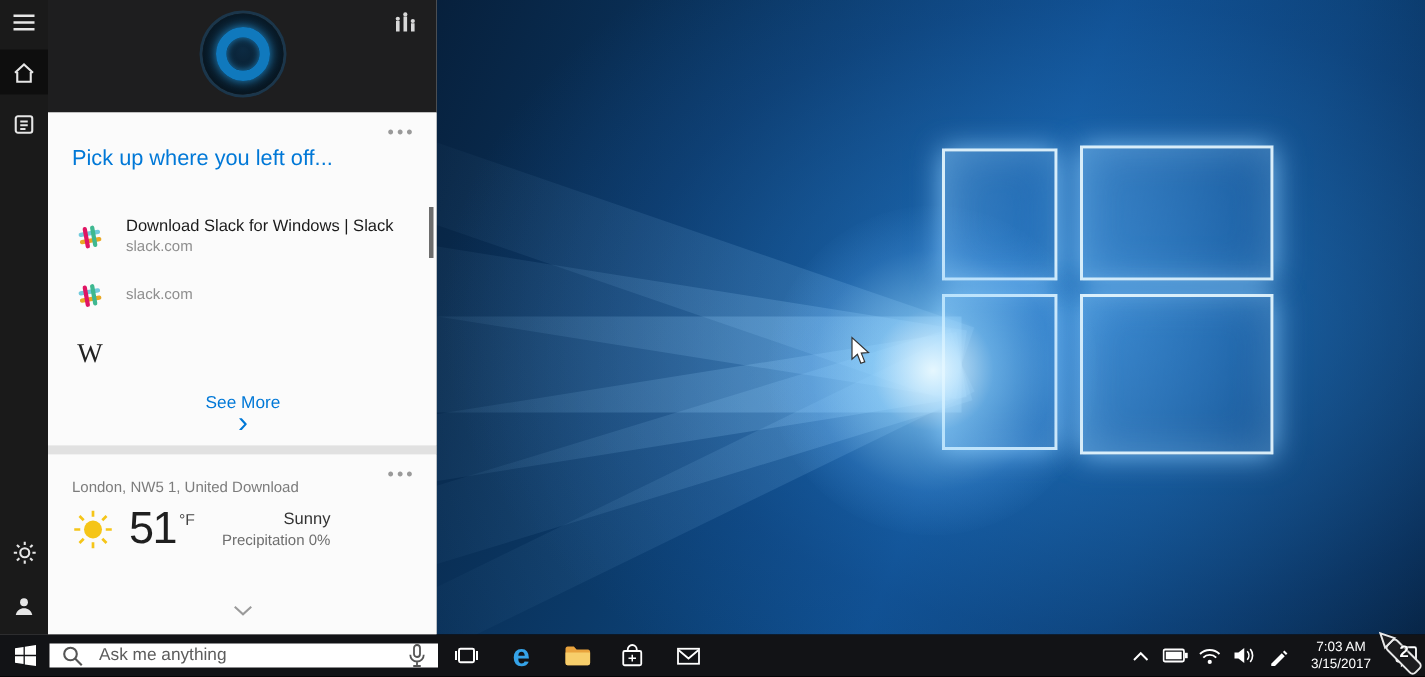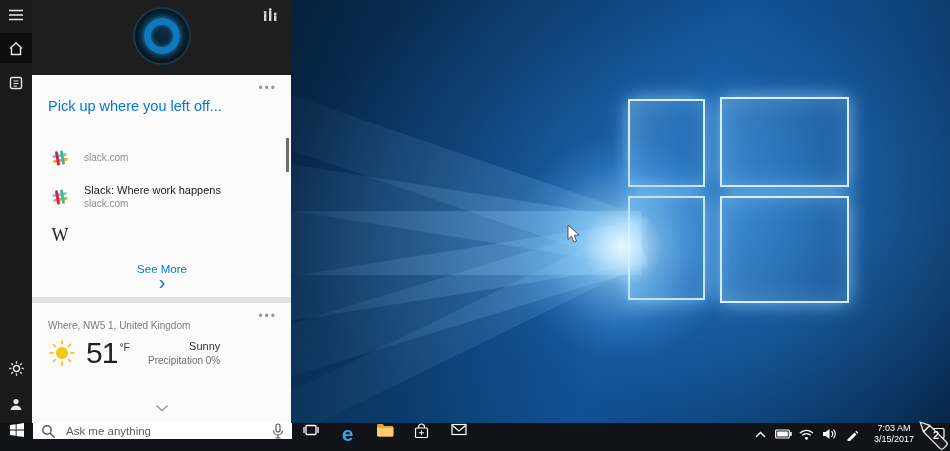--- a/index.html
+++ b/index.html
@@ -52,21 +52,21 @@
   #weather-row{position:absolute;left:16px;top:33px;display:flex;align-items:center;}
   #weather-row .temp{font-size:30px;font-weight:300;color:#1f1f1f;margin-left:10px;letter-spacing:-1px;}
   #weather-row .unit{font-size:10.5px;color:#444;align-self:flex-start;margin:5px 0 0 2px;}
   #weather-row .cond{margin-left:18px;text-align:right;}
   #weather-row .c1{font-size:11px;color:#333;}
   #weather-row .c2{font-size:10px;color:#6e6e6e;margin-top:3px;}
   #weather-expand{position:absolute;left:50%;bottom:7px;transform:translateX(-50%);}
   #scroll-thumb{position:absolute;left:286px;top:138px;width:3px;height:34px;background:#6d6d6d;}
 
   
-  #taskbar{position:absolute;left:0;bottom:0;width:950px;height:28px;background:#121316;display:flex;align-items:flex-start;z-index:30;}
+  #taskbar{position:absolute;left:0;bottom:0;width:950px;height:28px;background:#121316;display:flex;align-items:center;z-index:30;}
   #start-btn{width:33px;display:flex;align-items:center;justify-content:center;}
   #search-box{width:259px;background:#fff;display:flex;align-items:center;padding:0 8px;box-sizing:border-box;}
   #search-box input{border:none;outline:none;flex:1;min-width:0;font-size:11.5px;color:#333;background:transparent;margin-left:8px;font-family:inherit;}
   #search-box input::placeholder{color:#5c5c5c;opacity:1;}
   .tb-btn{width:37px;display:flex;align-items:center;justify-content:center;}
   .edge-e{font-size:21px;font-weight:600;color:#35a3e8;line-height:21px;}
   #tray{margin-left:auto;display:flex;align-items:center;}
   .tray-ic{width:23px;display:flex;align-items:center;justify-content:center;}
   #clock{width:60px;text-align:center;color:#fff;font-size:9px;line-height:11px;}
 
@@ -163,58 +163,58 @@
           <svg width="20" height="20" viewBox="0 0 24 24">
               <g stroke-linecap="round" stroke-width="3.4" fill="none" transform="rotate(-10 12 12)">
                 <path d="M5 9h14" stroke="#70cadc"></path>
                 <path d="M5 15h14" stroke="#e8a824"></path>
                 <path d="M9 5v14" stroke="#e01563"></path>
                 <path d="M15 5v14" stroke="#3eb890"></path>
               </g>
             </svg>
         </span>
         <span>
+          <div class="t1">Download Slack for Windows | Slack</div>
           <div class="t2">slack.com</div>
         </span>
       </div>
 
       <div class="item" style="top:102px;">
         <span class="ico">
           <svg width="20" height="20" viewBox="0 0 24 24">
               <g stroke-linecap="round" stroke-width="3.4" fill="none" transform="rotate(-10 12 12)">
                 <path d="M5 9h14" stroke="#70cadc"></path>
                 <path d="M5 15h14" stroke="#e8a824"></path>
                 <path d="M9 5v14" stroke="#e01563"></path>
                 <path d="M15 5v14" stroke="#3eb890"></path>
               </g>
             </svg>
         </span>
         <span>
-          <div class="t1">Slack: Where work happens</div>
           <div class="t2">slack.com</div>
         </span>
       </div>
 
       <div class="item" style="top:141px;">
         <span class="ico">
             <span class="wiki-w">W</span>
           </span>
       </div>
 
       <div id="see-more">
         <span class="lbl">See More</span>
         <span class="chev">›</span>
       </div>
     </div>
 
     <div id="card-gap"></div>
 
     <div id="card2" class="card">
       <div class="dots">•••</div>
-      <div class="loc">Where, NW5 1, United Kingdom</div>
+      <div class="loc">London, NW5 1, United Download</div>
       <div id="weather-row">
         <svg width="28" height="28" viewBox="0 0 28 28">
             <circle cx="14" cy="14" r="6" fill="#f5c518"></circle>
             <g stroke="#f5c518" stroke-width="1.8">
               <path d="M14 1.5v4M14 22.5v4M1.5 14h4M22.5 14h4M5 5l2.8 2.8M20.2 20.2 23 23M23 5l-2.8 2.8M7.8 20.2 5 23"></path>
             </g>
           </svg>
         <span class="temp">51</span>
         <span class="unit">°F</span>
         <span class="cond">

